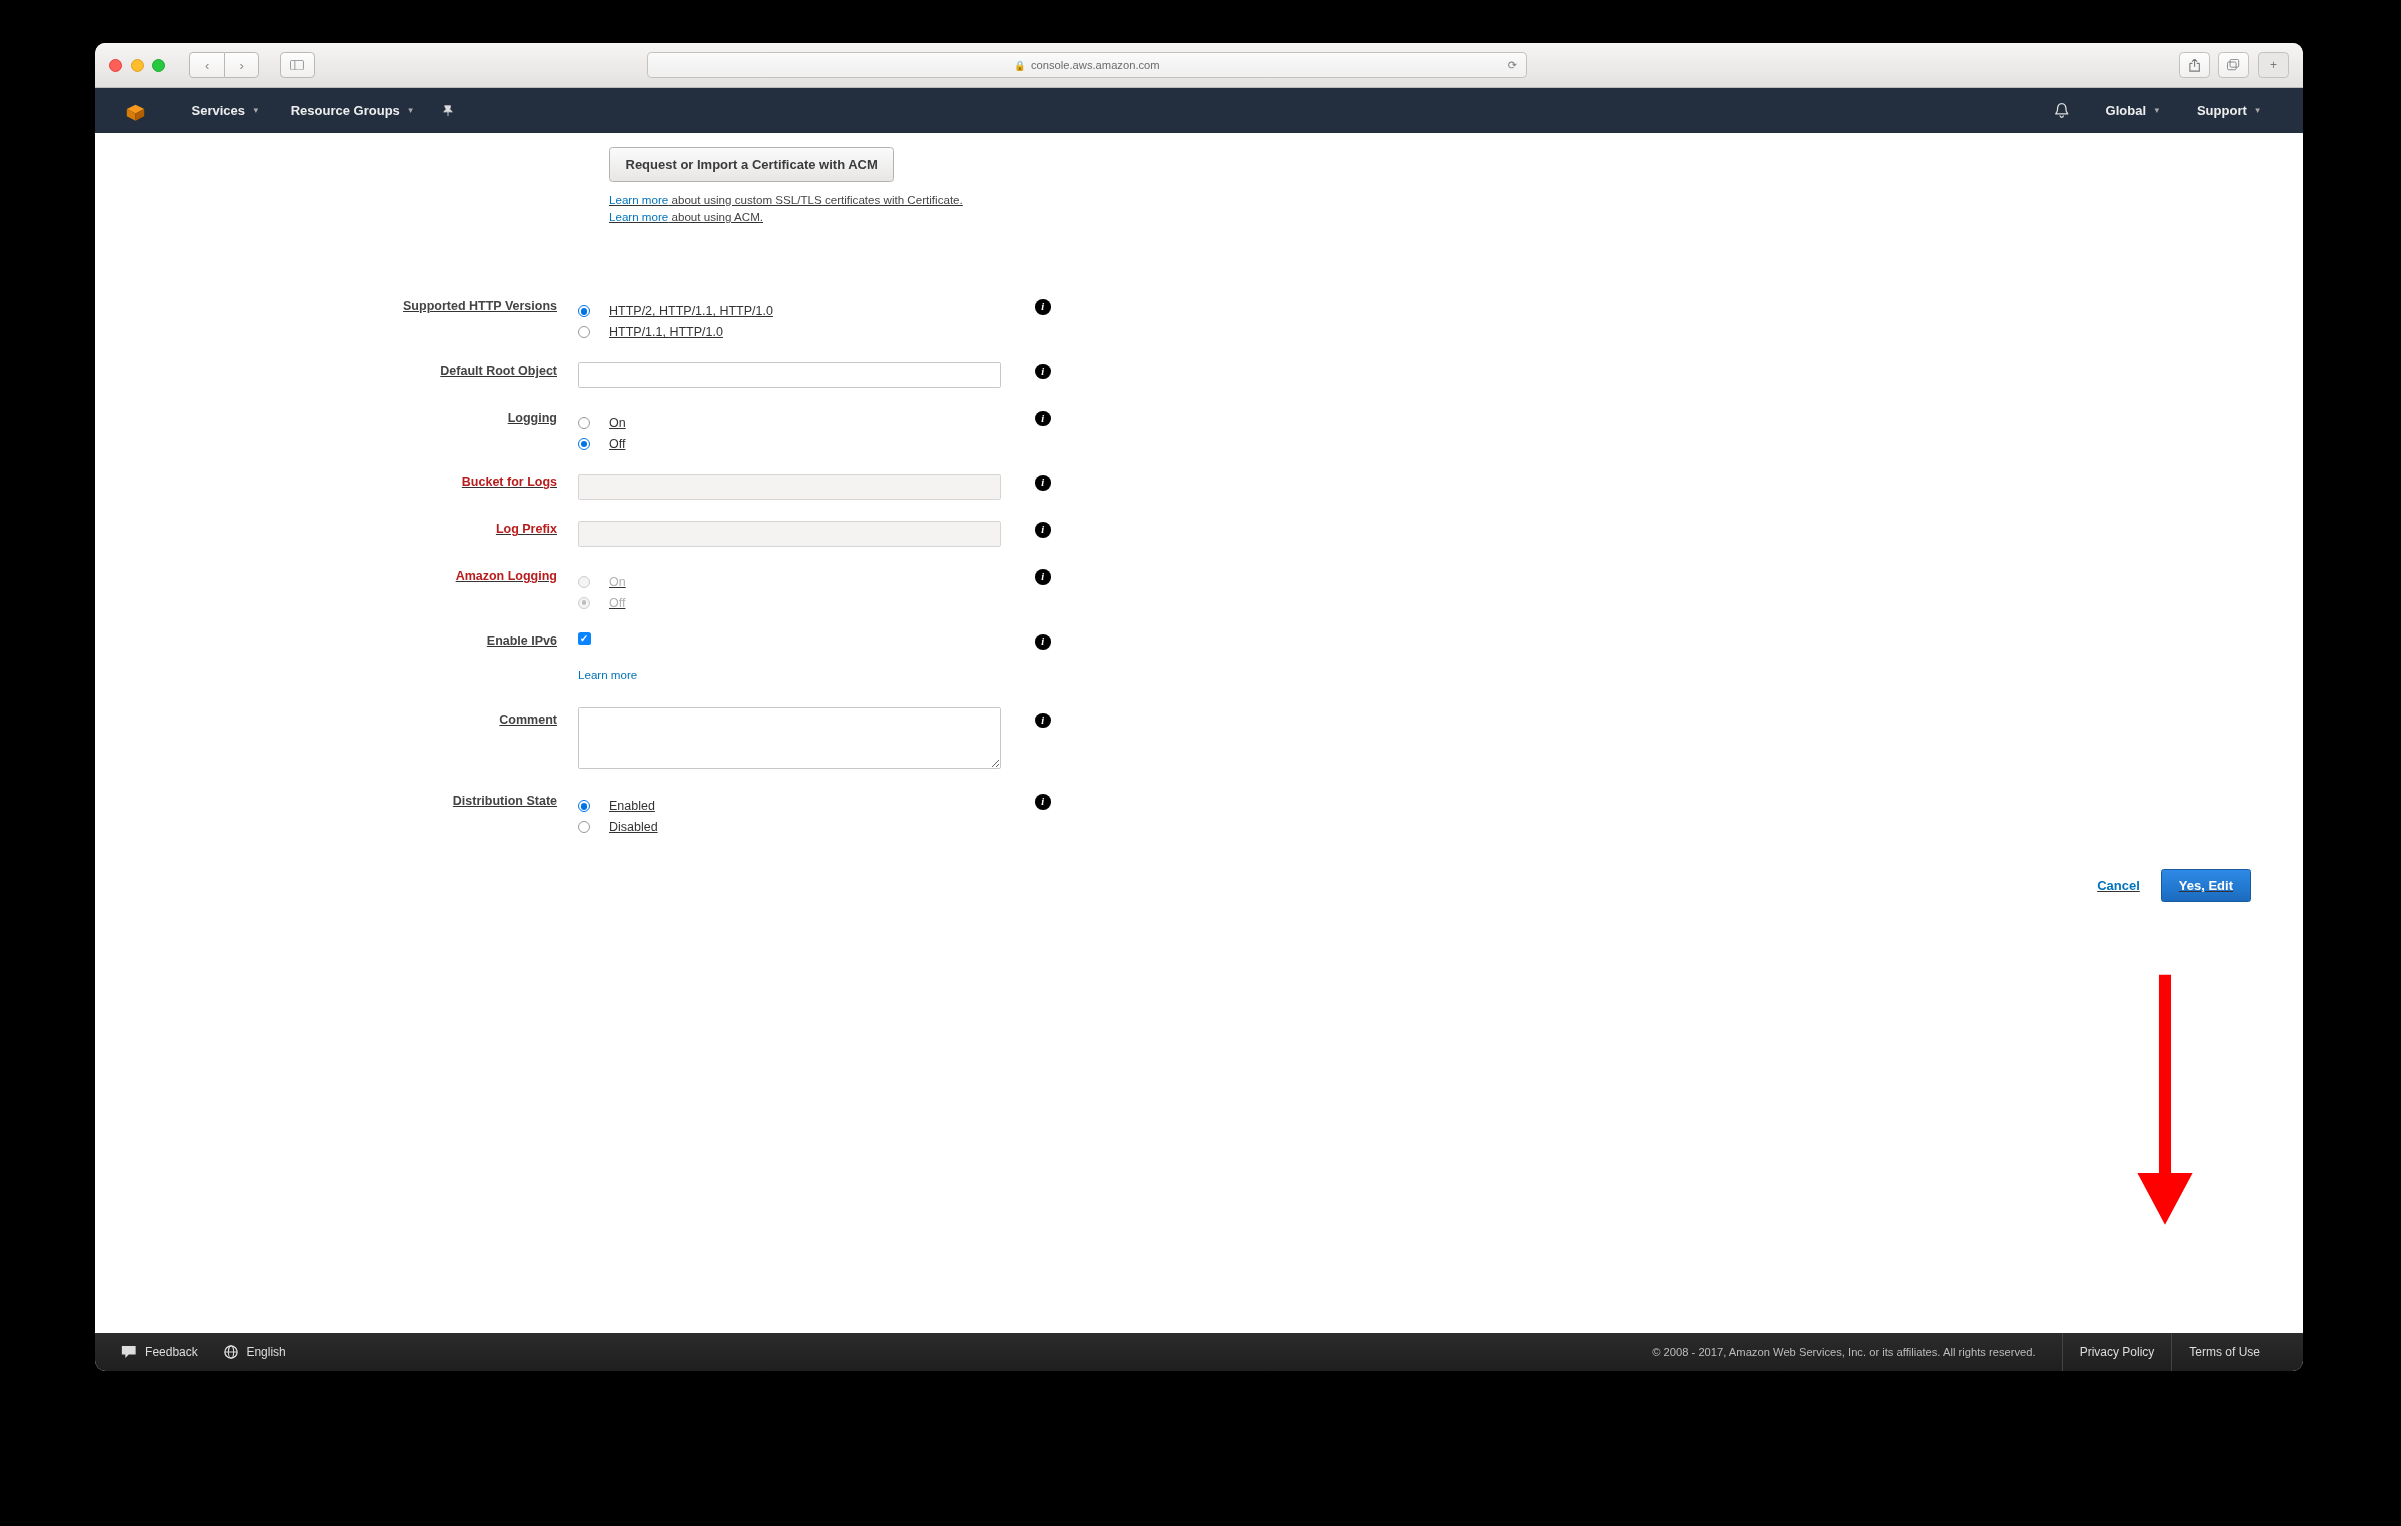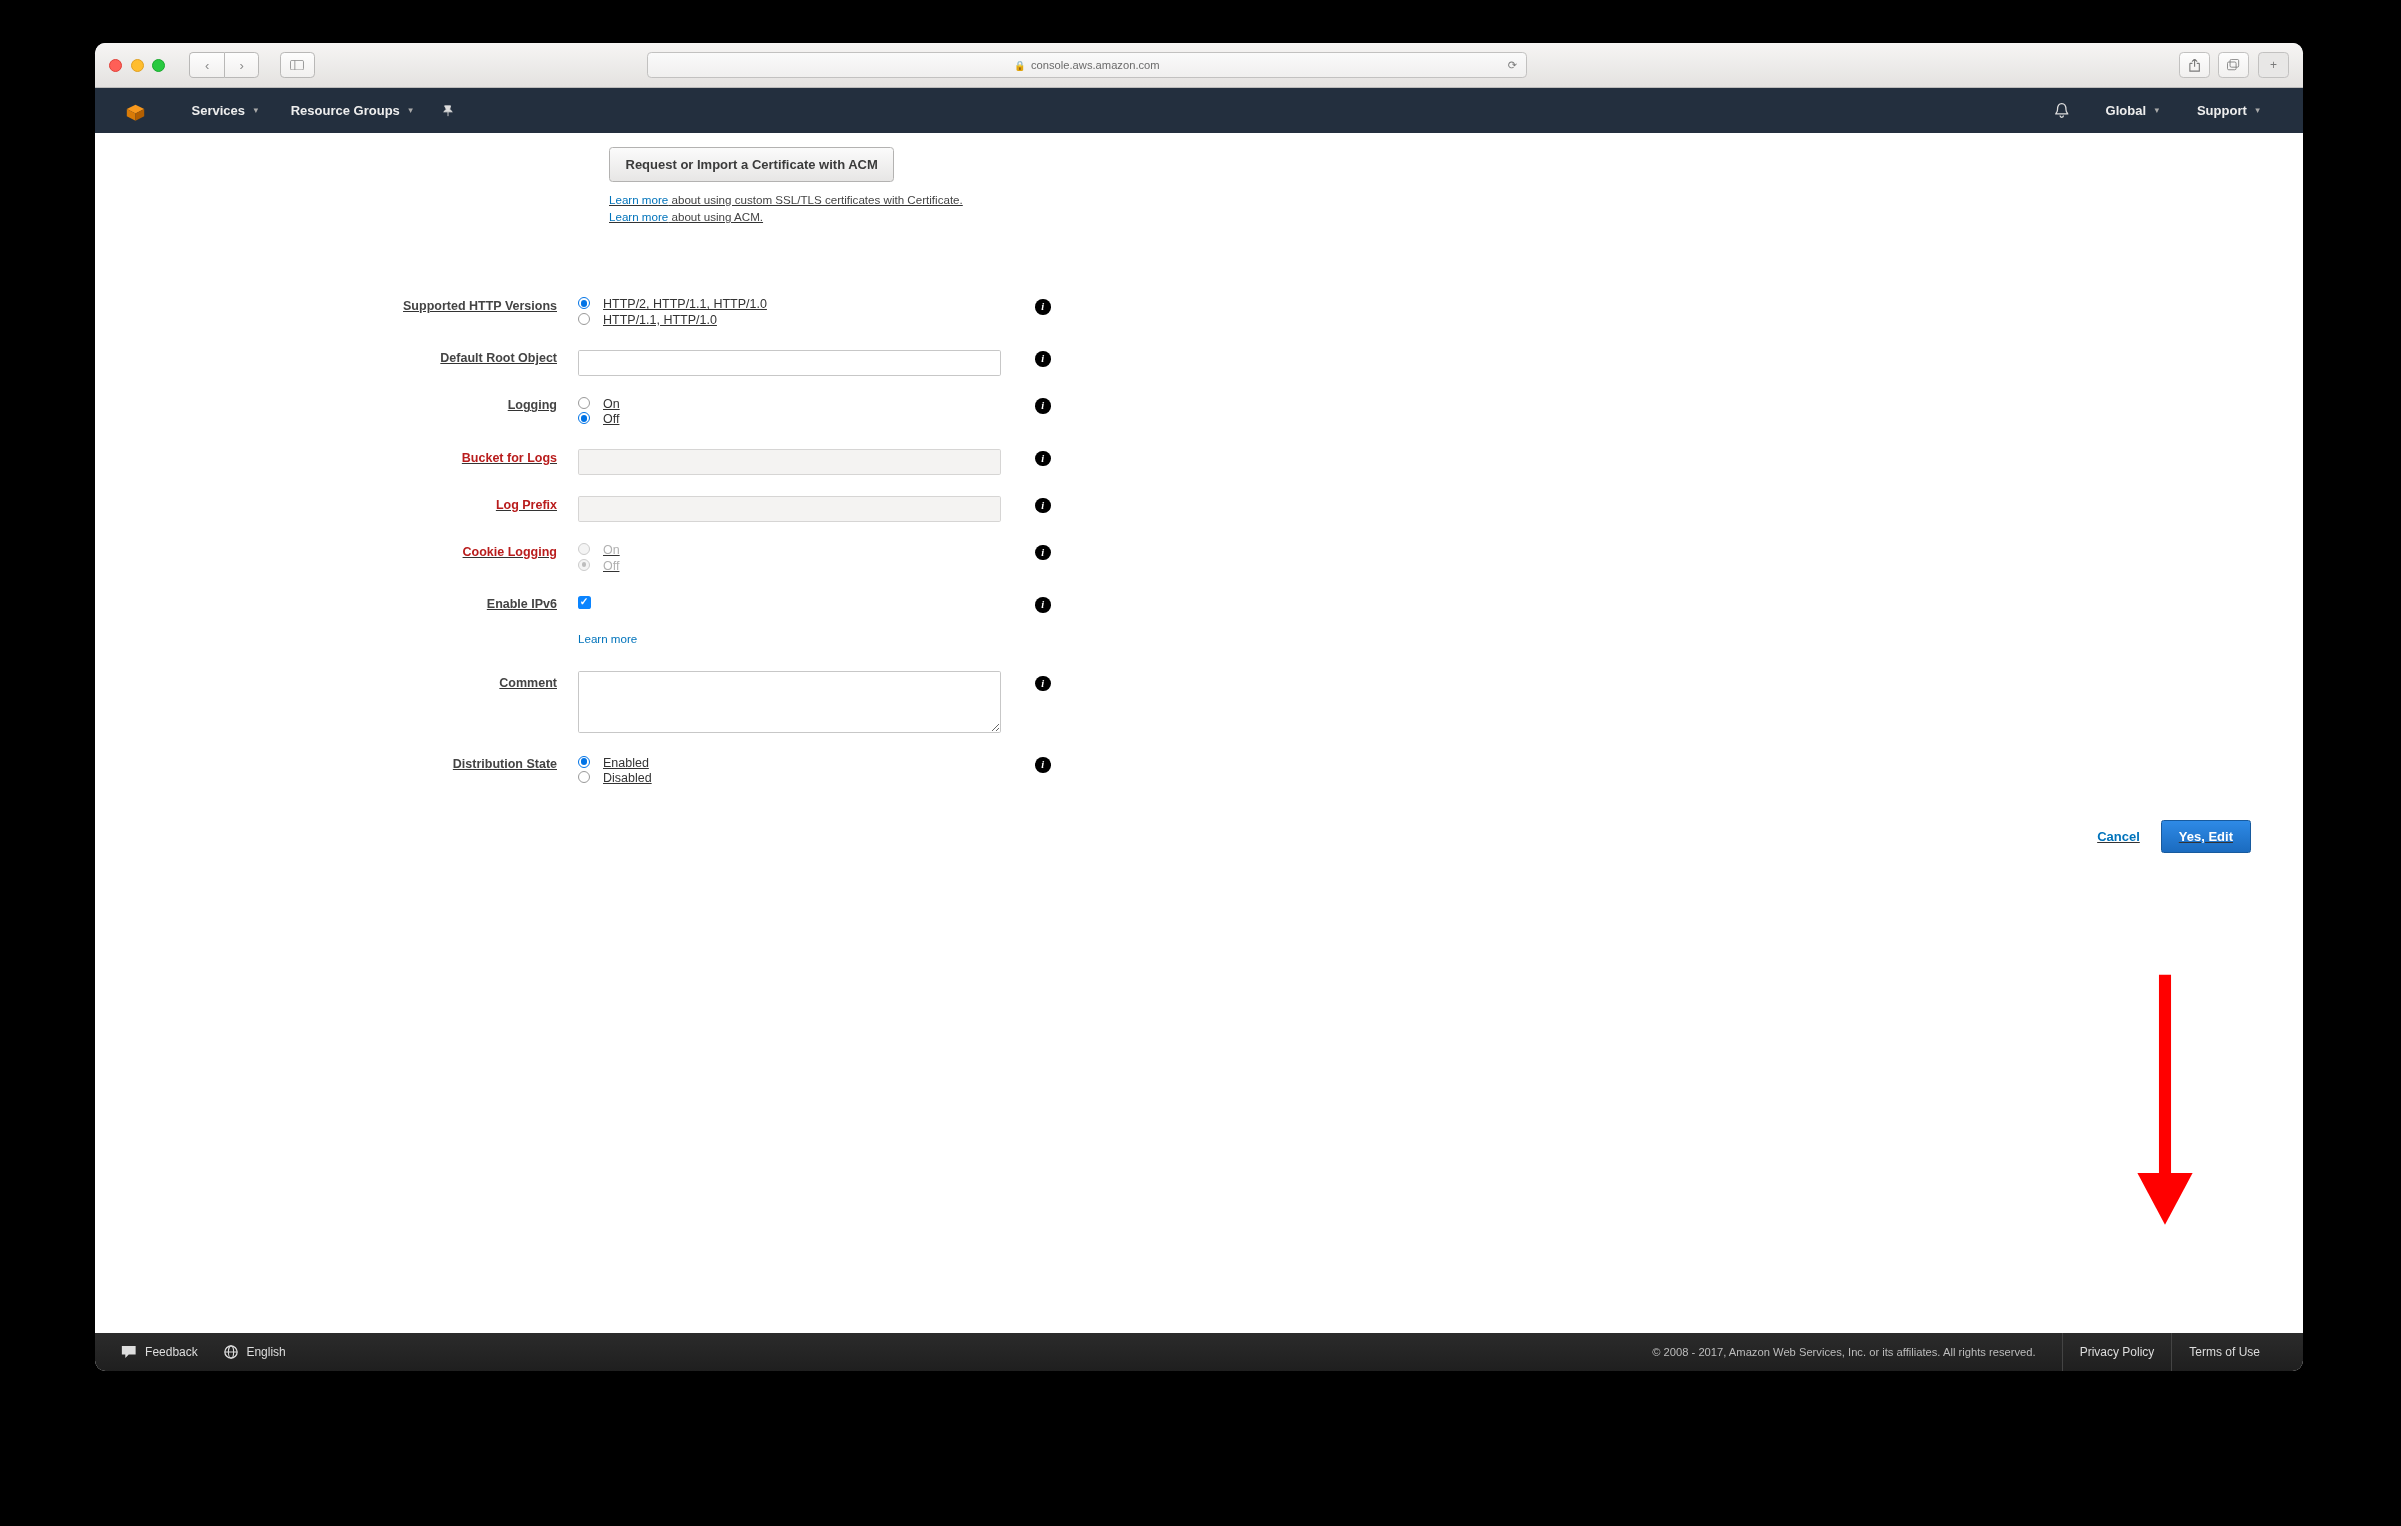--- a/index.html
+++ b/index.html
@@ -36,21 +36,21 @@
   .acm-btn { margin-left: 514px; height: 35px; padding: 0 15.5px; background: linear-gradient(#fbfbfb,#e7e6e5); border: 0.9px solid #b3b2b1; border-radius: 3.5px; font-size: 13px; font-weight: 700; color: #3b3b3b; cursor: pointer; }
   .helptext { margin-left: 514px; margin-top: 8.6px; font-size: 11.6px; color: #444; line-height: 1.5; }
   .helptext a { color: #0073bb; text-decoration: none; }
   .form { margin-top: 72px; }
   .row { display: flex; align-items: flex-start; margin-bottom: 21px; }
   .lab { width: 483px; text-align: right; padding-right: 21px; padding-top: 1.7px; font-weight: 700; color: #444; font-size: 12.5px; }
   .lab.dim { color: #b91c1c; }
   .ctl { width: 440px; }
   .info-col { width: 43px; padding-left: 17px; padding-top: 1.7px; }
   .info-icon { width: 15.5px; height: 15.5px; display: inline-block; background: #000; color: #fff; border-radius: 50%; font-family: Georgia, serif; font-style: italic; font-weight: 700; font-size: 10.4px; text-align: center; line-height: 15.5px; }
-  .radio-line { display: flex; align-items: flex-start; gap: 13px; font-size: 12.5px; color: #333; margin-bottom: 1.7px; }
+  .radio-line { display: flex; align-items: center; gap: 19px; font-size: 12.5px; color: #333; margin-bottom: 1.7px; margin-top: 7px; }
   .radio-line.dim { color: #b0b0b0; }
   .r { appearance: none; width: 12px; height: 12px; border: 0.9px solid #999; border-radius: 50%; position: relative; background: #fff; cursor: pointer; }
   .r:checked { border-color: #0073e6; }
   .r:checked::after { content: ""; position: absolute; inset: 1.7px; background: #0073e6; border-radius: 50%; }
   .r:disabled { border-color: #ccc; background: #f4f4f4; cursor: default; }
   .r:disabled:checked::after { background: #bdbdbd; inset: 2.6px; }
   .txt { width: 423px; height: 26px; border: 0.9px solid #c7c7c7; border-radius: 1.7px; padding: 0 5.2px; font-size: 12px; }
   .txt:disabled { background: #f4f3f2; border-color: #d6d5d4; }
   .ta { width: 423px; height: 62px; border: 0.9px solid #c7c7c7; border-radius: 1.7px; padding: 3.5px 5.2px; font-size: 12px; resize: both; }
   .chk { appearance: none; width: 13px; height: 13px; border-radius: 2.6px; background: #0a84ff; position: relative; cursor: pointer; }
@@ -202,21 +202,21 @@
           <div class="info-col"><span class="info-icon">i</span></div>
         </div>
 
         <div class="row">
           <div class="lab dim">Log Prefix</div>
           <div class="ctl"><input class="txt" disabled="" value="" style=""></div>
           <div class="info-col"><span class="info-icon">i</span></div>
         </div>
 
         <div class="row">
-          <div class="lab dim">Cookie Logging</div>
+          <div class="lab dim">Amazon Logging</div>
           <div class="ctl">
             <label class="radio-line dim">
                 <input type="radio" class="r" name="cook" disabled="" style="">
                 <span>On</span>
               </label>
             <label class="radio-line dim">
                 <input type="radio" class="r" name="cook" disabled="" checked="" style="">
                 <span>Off</span>
               </label>
           </div>

